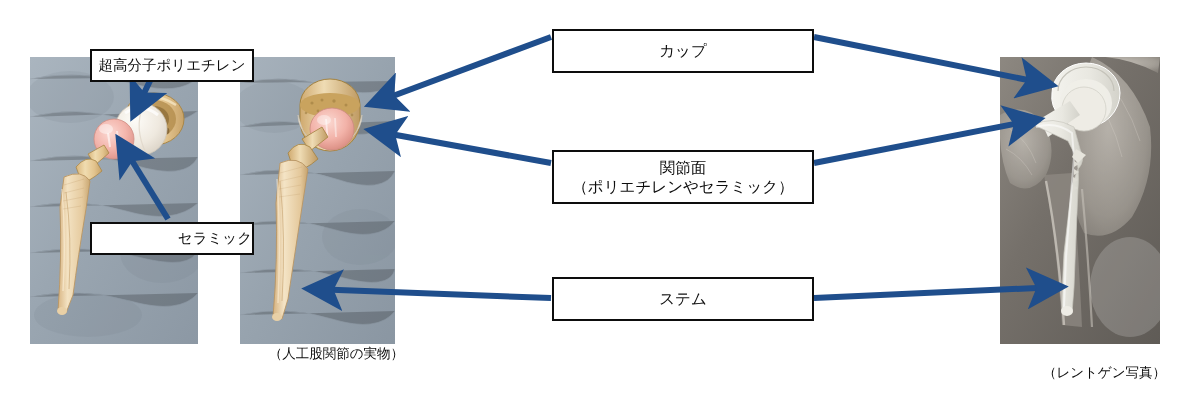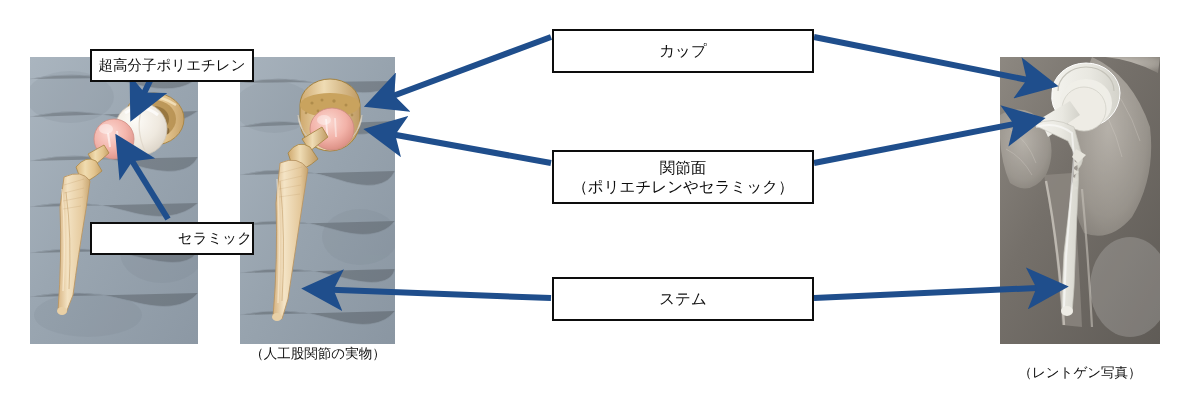--- a/index.html
+++ b/index.html
@@ -44,21 +44,21 @@
 
   .cb-small { font-size: 14.5px; }
   .cb-mid   { font-size: 15.5px; }
 
   
   .caption {
     position: absolute;
     font-size: 13.5px;
     color: #0d0d0d;
     white-space: nowrap;
-    text-align: center;
+    text-align: right;
     z-index: 20;
   }
 
   
   #arrows {
     position: absolute;
     left: 0; top: 0;
     width: 1200px;
     height: 414px;
     z-index: 25;

